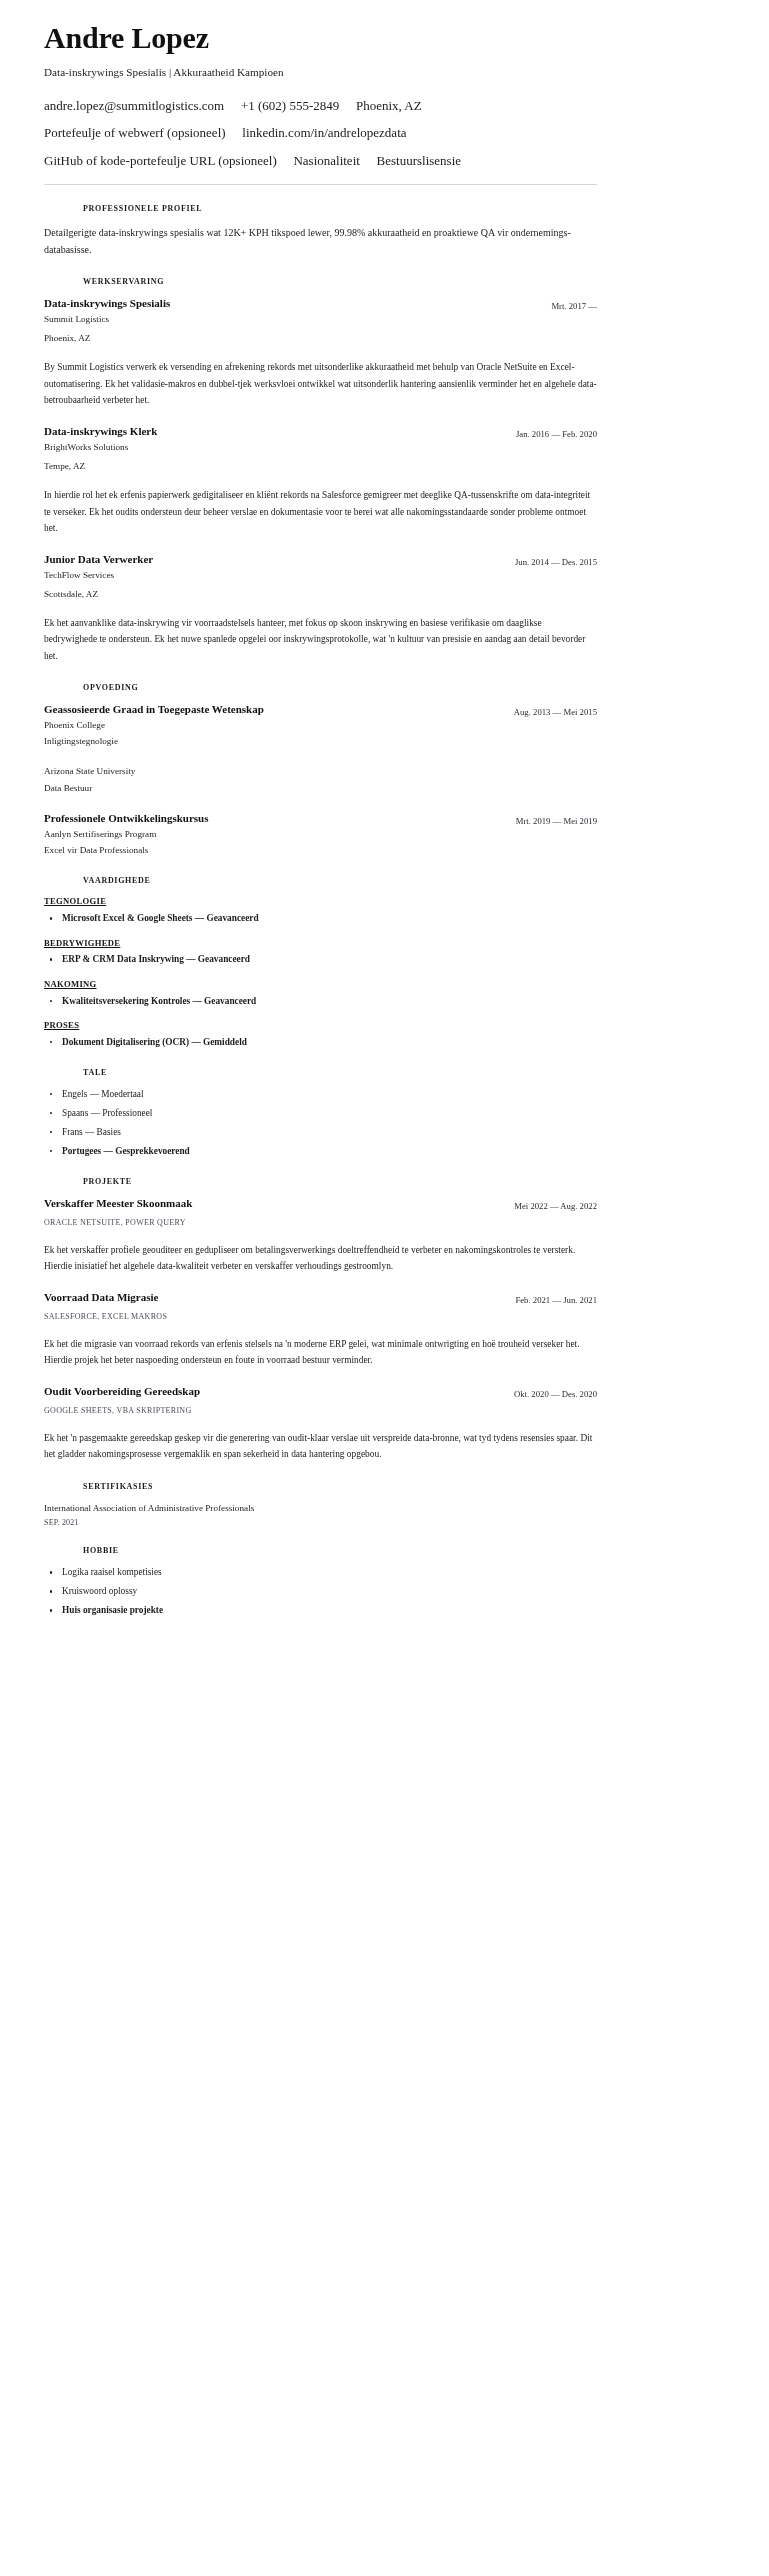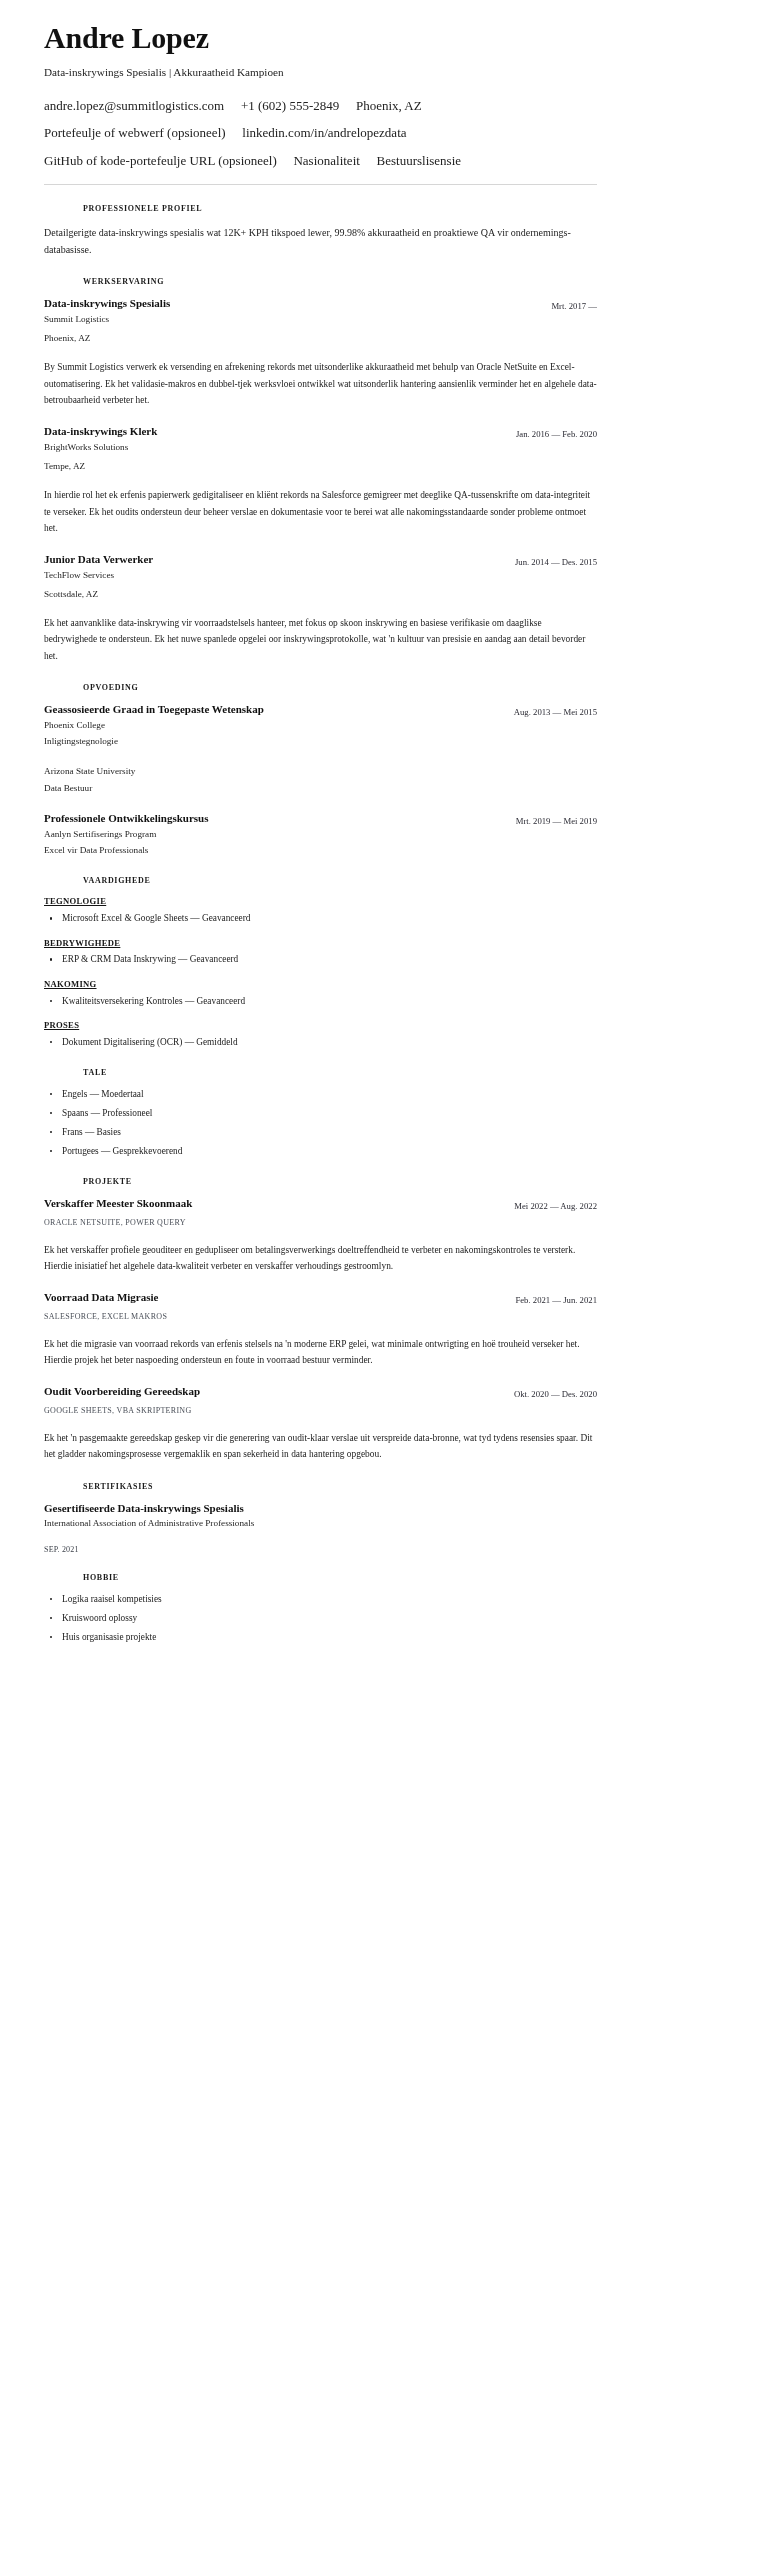--- a/index.html
+++ b/index.html
@@ -126,21 +126,21 @@
     text-transform: uppercase;
     color: #4a4f58;
     margin: 5.8px 0 0 0;
     line-height: 1.4;
   }
   .entry-cert-date {
     font-size: 8px;
     letter-spacing: 0.2px;
     text-transform: uppercase;
     color: #3a3f48;
-    margin: 14px 0 0 0;
+    margin: 3px 0 0 0;
   }
 
   
   .skill-group { margin-bottom: 12.2px; }
   .skill-group:last-child { margin-bottom: 0; }
   .skill-cat {
     font-size: 8.6px;
     font-weight: 700;
     text-transform: uppercase;
     letter-spacing: 0.3px;
@@ -154,21 +154,21 @@
     padding: 0;
   }
   ul.bullets li {
     position: relative;
     padding-left: 18px;
     font-size: 9.3px;
     line-height: 1.42;
     color: #1c1c1c;
     margin-bottom: 5.8px;
   }
-  ul.bullets li:last-child { margin-bottom: 0; }
+  ul.bullets li:last-child { margin-bottom: 0; font-weight: bold; }
   ul.bullets li::before {
     content: "";
     position: absolute;
     left: 5.8px;
     top: 5.1px;
     width: 2.3px;
     height: 2.3px;
     border-radius: 50%;
     background: #1c1c1c;
   }
@@ -339,21 +339,20 @@
       </div>
       <div class="entry-tech">GOOGLE SHEETS, VBA SKRIPTERING</div>
       <p class="entry-desc">Ek het 'n pasgemaakte gereedskap geskep vir die generering van oudit-klaar verslae uit verspreide data-bronne, wat tyd tydens resensies spaar. Dit het gladder nakomingsprosesse vergemaklik en span sekerheid in data hantering opgebou.</p>
     </div>
   </section>
 
   <section class="section">
     <h2 class="section-title">SERTIFIKASIES</h2>
 
     <div class="entry">
-      <h3 class="entry-title">Gesertifiseerde Data-inskrywings Spesialis</h3>
       <div class="entry-org">International Association of Administrative Professionals</div>
       <div class="entry-cert-date">SEP. 2021</div>
     </div>
   </section>
 
   <section class="section">
     <h2 class="section-title">HOBBIE</h2>
     <ul class="bullets">
       <li>Logika raaisel kompetisies</li>
       <li>Kruiswoord oplossy</li>

